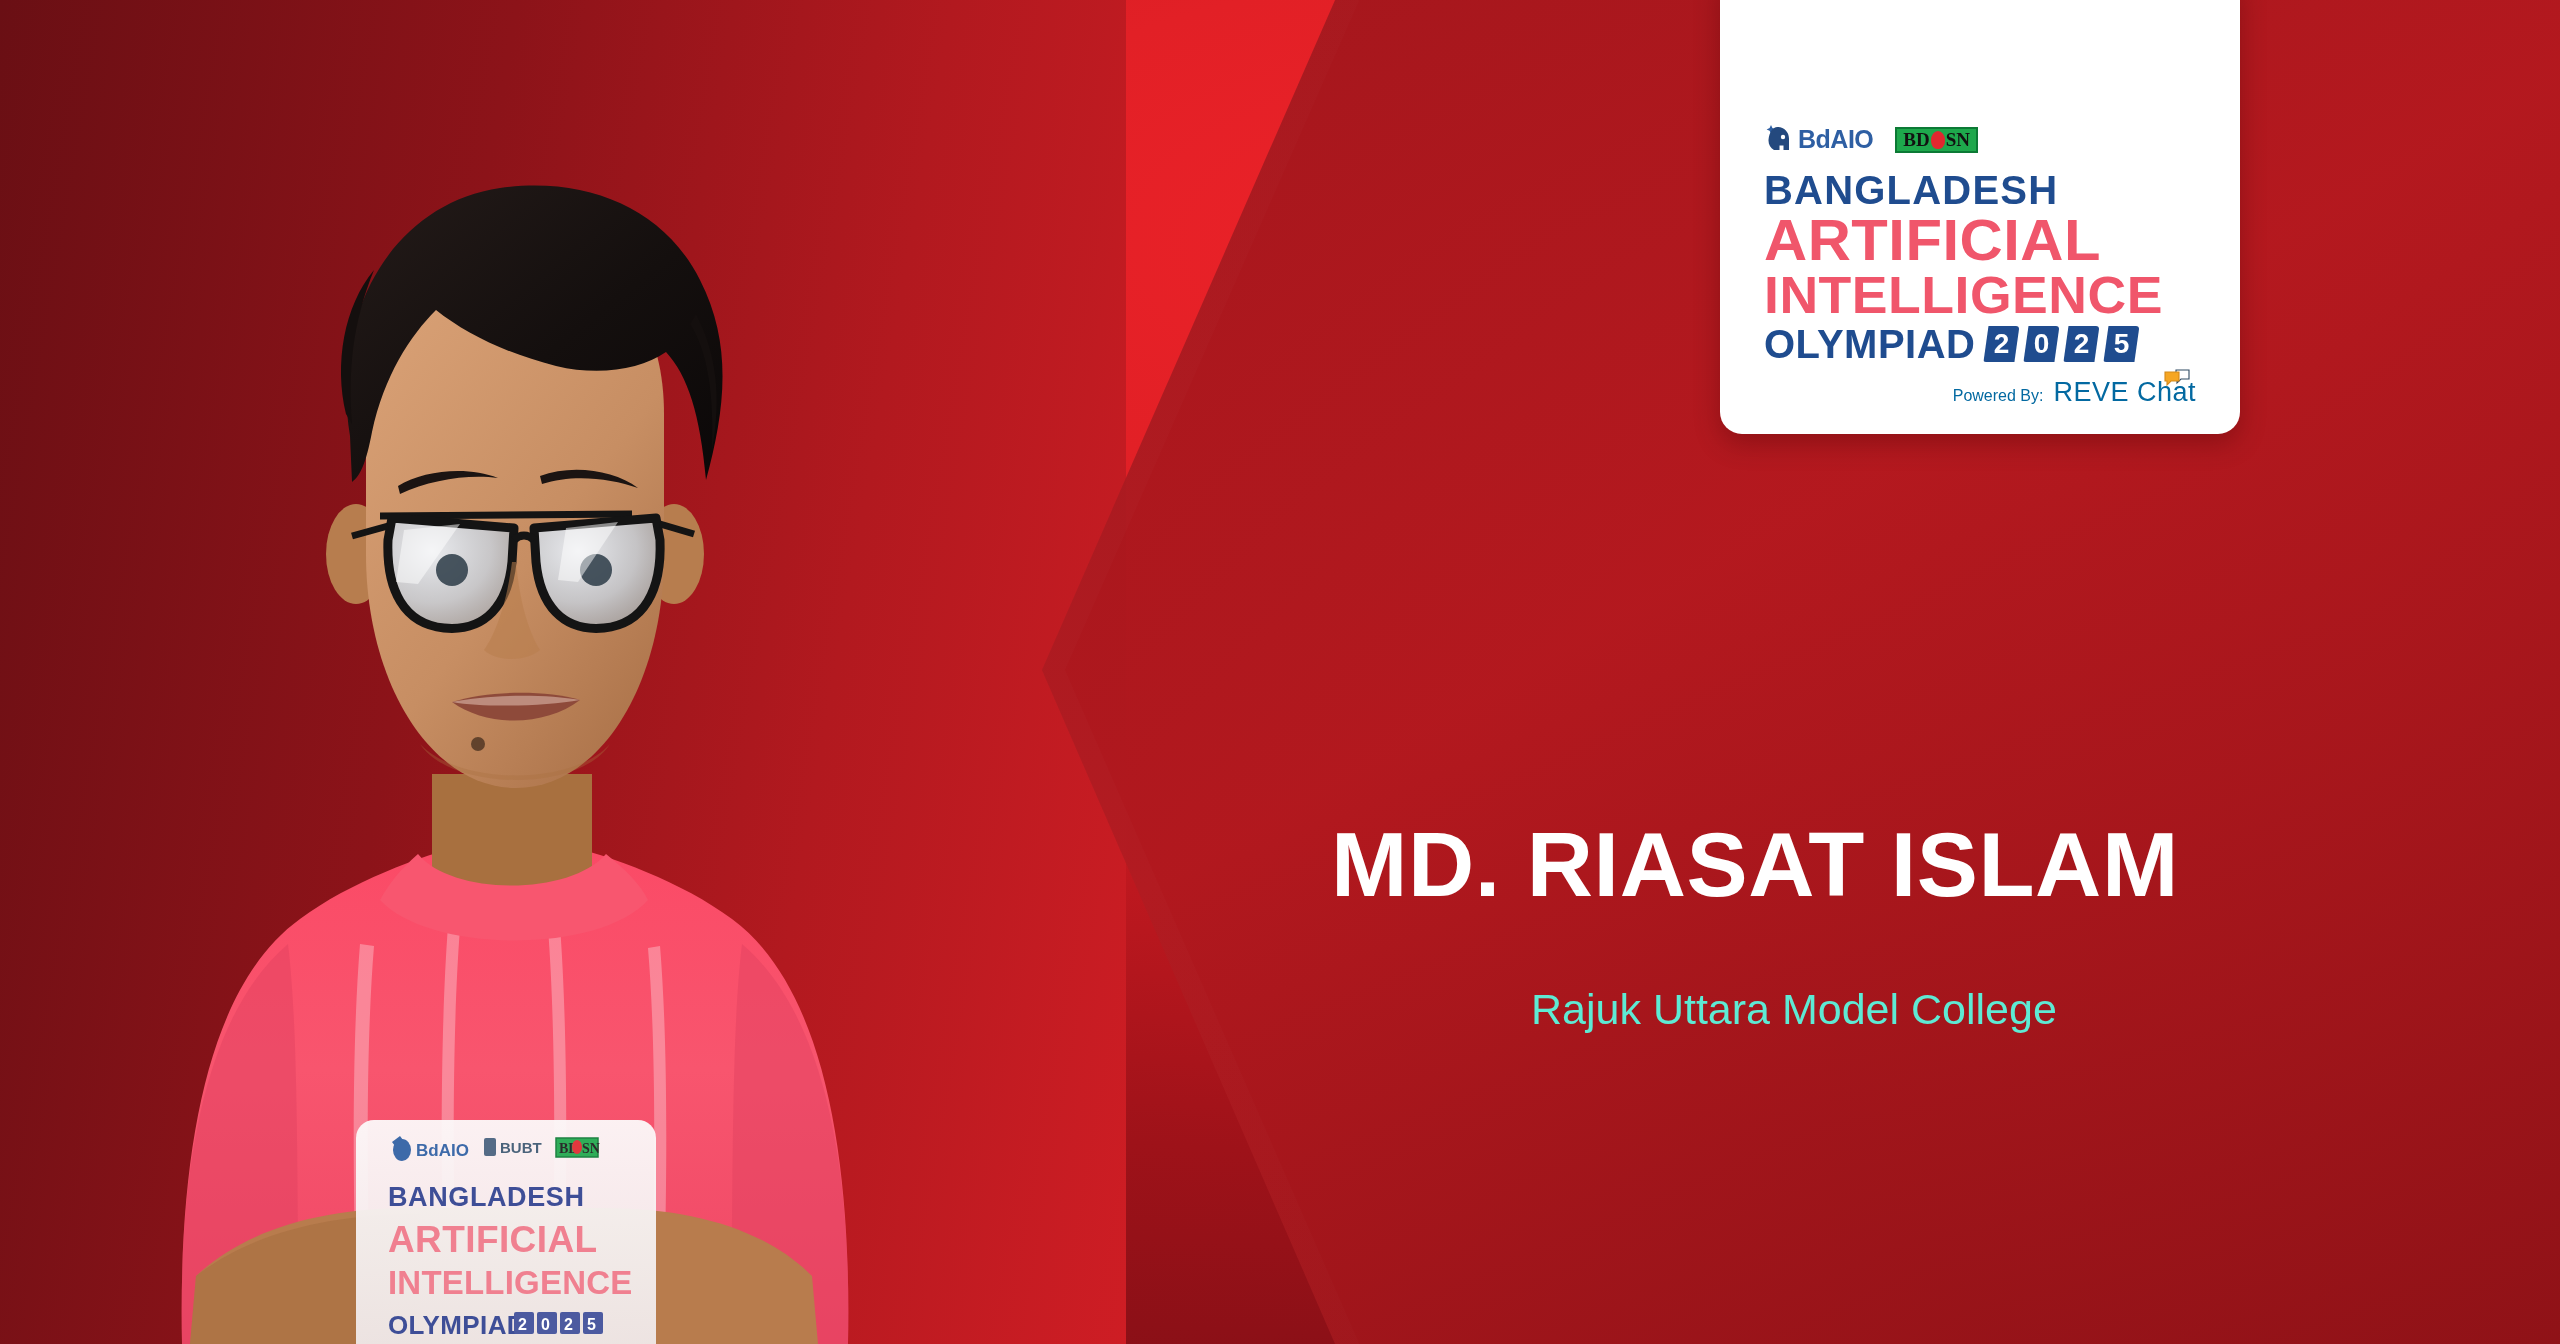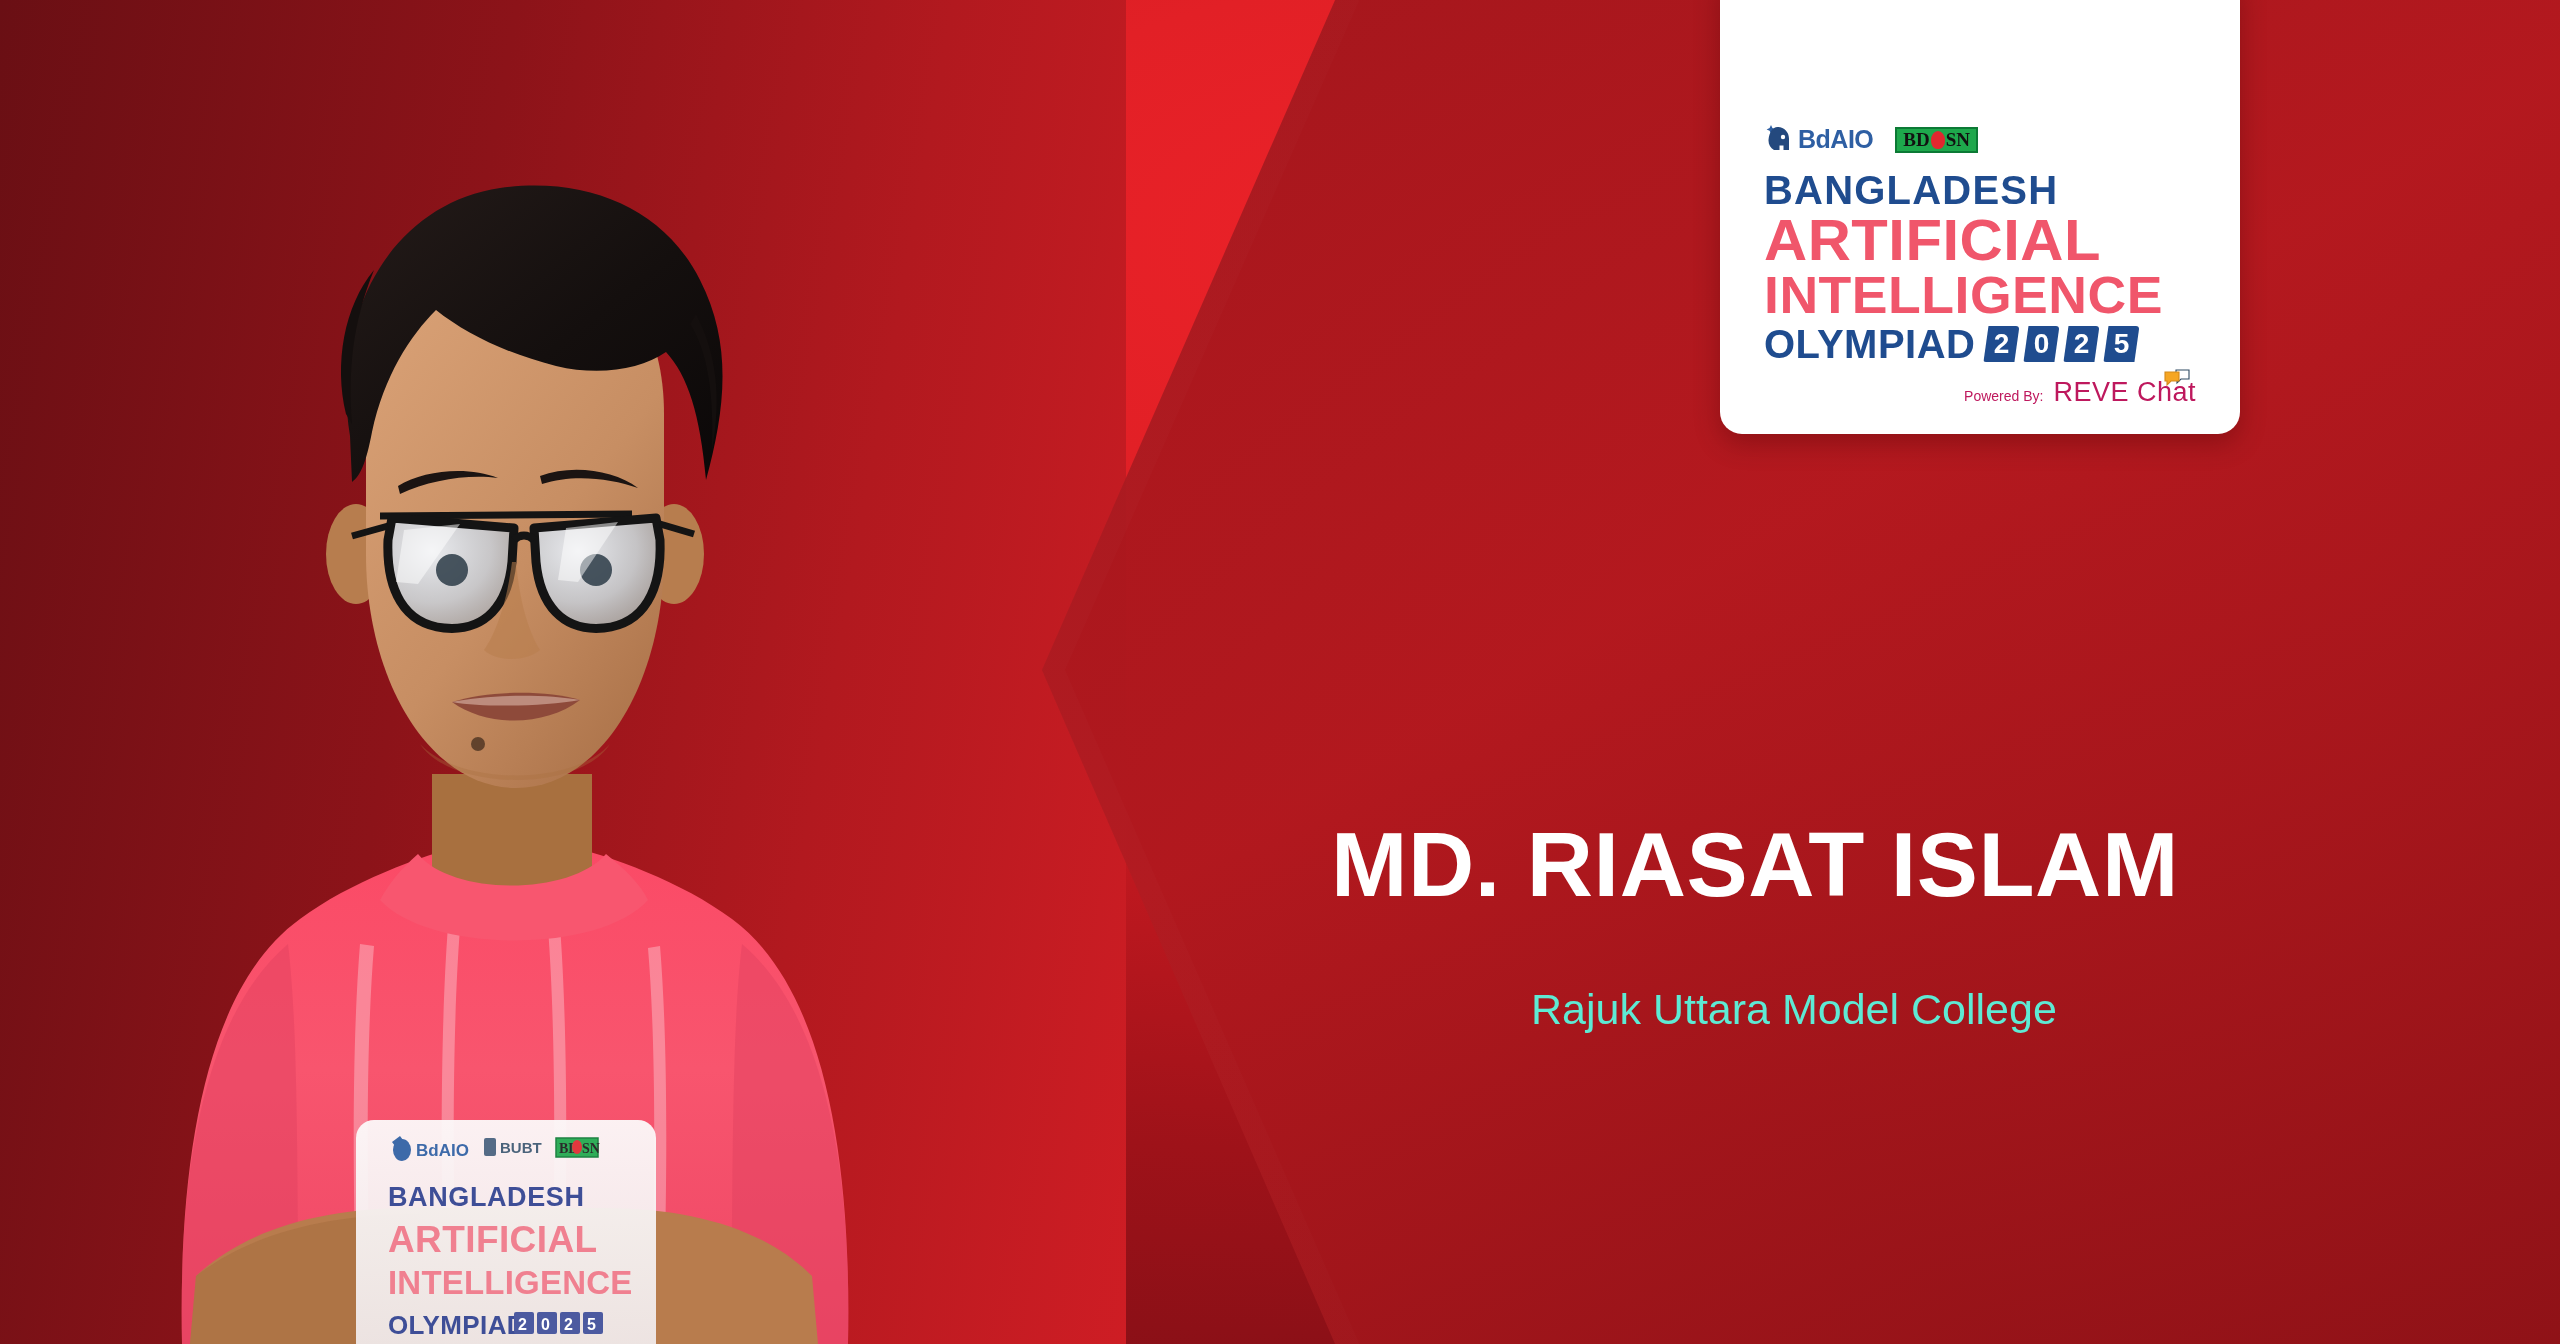--- a/index.html
+++ b/index.html
@@ -188,27 +188,27 @@
   .powered {
     display: flex;
     align-items: baseline;
     justify-content: flex-end;
     gap: 10px;
     margin-top: 12px;
     padding-right: 6px;
   }
   .powered-by {
     font-family: "Liberation Sans", sans-serif;
-    font-size: 14px;
-    color: #be185d;
+    font-size: 16px;
+    color: #0369a1;
   }
   .reve {
     font-family: "Liberation Sans", sans-serif;
     font-size: 27px;
-    color: #be185d;
+    color: #0369a1;
     letter-spacing: 0.5px;
     position: relative;
   }
   .reve .bubble {
     position: absolute;
     right: 6px;
     top: -15px;
     width: 26px;
     height: 17px;
   }

